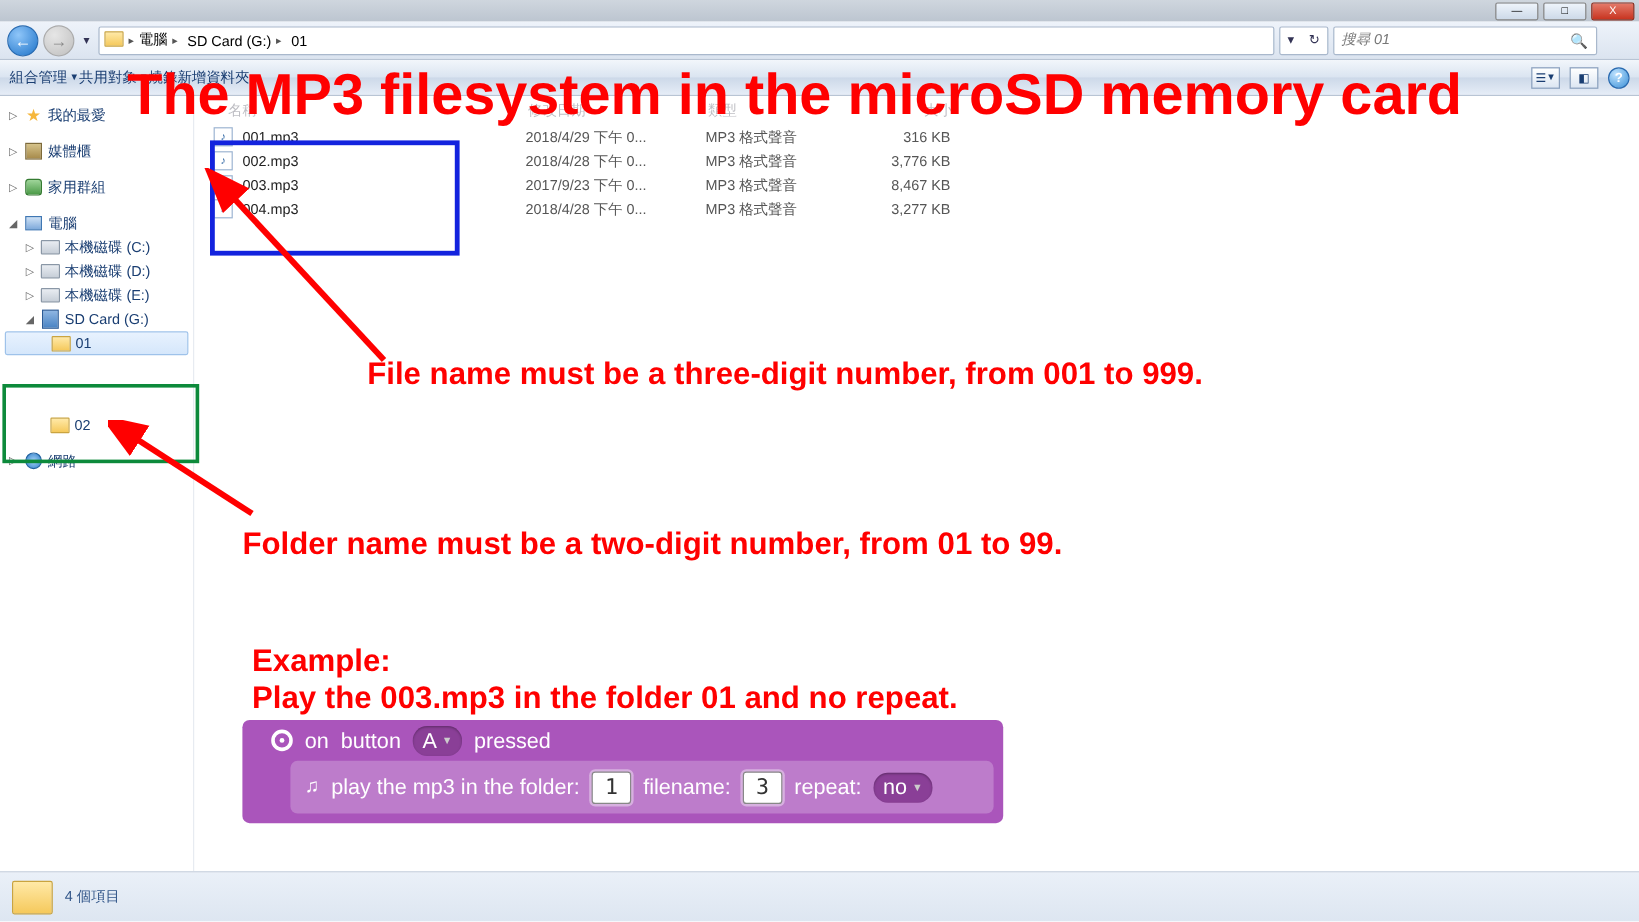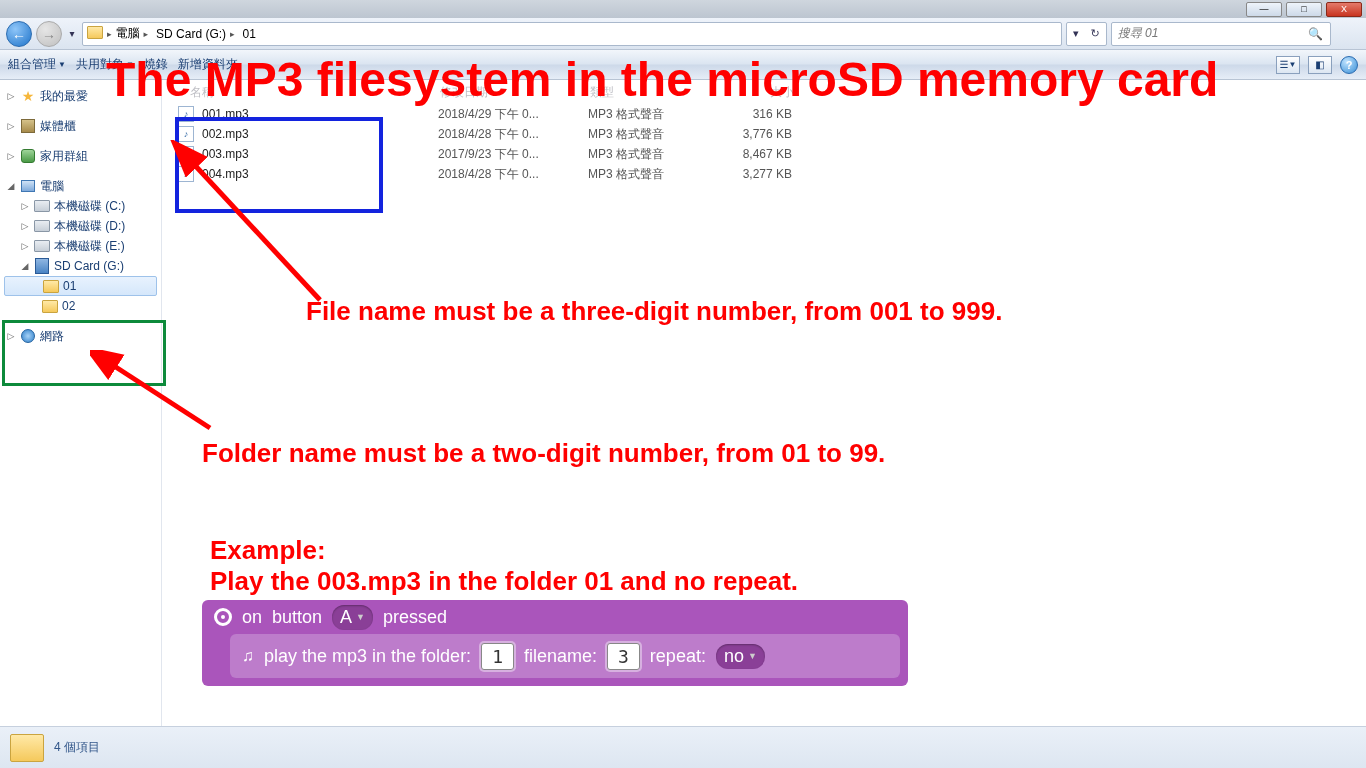--- a/index.html
+++ b/index.html
@@ -20,21 +20,21 @@
   .breadcrumb { flex:0 0 auto; display:flex; align-items:center; height:24px; border:1px solid #a9b8cc; background:#fff; border-radius:2px; padding:0 4px; min-width:980px;}
   .breadcrumb .seg { display:flex; align-items:center; gap:4px; padding:0 4px; height:100%;}
   .breadcrumb .seg .ar { font-size:9px; color:#555;}
   .bcicon { width:16px; height:16px; display:inline-block;}
   .navctrls{display:flex;align-items:center;gap:0;height:24px;border:1px solid #a9b8cc;background:#fff;border-radius:2px;}
   .navctrls span{padding:0 6px;color:#335;font-size:11px;}
   .searchbox { width:220px; height:24px; border:1px solid #a9b8cc; background:#fff; border-radius:2px; display:flex; align-items:center; padding:0 6px; color:#777; font-style:italic;}
   .searchbox .mag{margin-left:auto;color:#2a6bb0;font-style:normal;}
 
   
-  .toolbar { height: 30px; background: linear-gradient(#f2f6fb,#dbe5f1 48%,#cdd9e9 52%,#e6edf7); border-bottom:1px solid #b8c4d4; display:flex; padding:0 8px; gap:10px; color:#1a3e72;}
+  .toolbar { height: 30px; background: linear-gradient(#f2f6fb,#dbe5f1 48%,#cdd9e9 52%,#e6edf7); border-bottom:1px solid #b8c4d4; display:flex; padding:0 8px; color:#1a3e72;}
   .toolbar .tbitem{display:flex;align-items:center;gap:2px;}
   .toolbar .dd{font-size:8px;}
   .toolbar .right{margin-left:auto;display:flex;align-items:center;gap:8px;}
   .viewicon { width:24px;height:18px;border:1px solid #8aa0bd;background:linear-gradient(#fff,#dce6f2);display:flex;align-items:center;justify-content:center;font-size:10px;}
   .helpicon{width:18px;height:18px;border-radius:50%;background:radial-gradient(circle at 35% 30%,#bfe3ff,#3a8fd6);color:#fff;display:flex;align-items:center;justify-content:center;font-size:11px;font-weight:bold;border:1px solid #2a6bb0;}
 
   
   .main { display:flex; height: calc(768px - 18px - 32px - 30px - 42px); }
   .sidebar { width: 162px; background:#fff; border-right:1px solid #e1e6ee; padding:6px 2px; overflow:hidden;}
   .tree { list-style:none; }
@@ -72,21 +72,21 @@
   
   .anno{position:absolute;color:#ff0000;font-weight:bold;font-family:Arial,sans-serif;}
   .anno.title{font-size:48px;top:52px;left:106px;right:10px;}
   .anno.mid1{font-size:26px;top:296px;left:306px;}
   .anno.mid2{font-size:26px;top:438px;left:202px;}
   .anno.ex{font-size:26px;top:535px;left:210px;line-height:1.2;}
 
   .arrow{position:absolute;pointer-events:none;}
 
   
-  .blockouter{position:absolute;left:202px;top:600px;width:706px;height:86px;background:#aa55bb;border-radius:6px;display:flex;flex-direction:column;color:#fff;font-family:"Consolas","Courier New",monospace;font-size:18px;}
+  .blockouter{position:absolute;left:202px;top:600px;width:634px;height:86px;background:#aa55bb;border-radius:6px;display:flex;flex-direction:column;color:#fff;font-family:"Consolas","Courier New",monospace;font-size:18px;padding-left:12px;}
   .blockhead{height:34px;display:flex;align-items:center;gap:10px;padding:0 12px;}
   .blockhead .circ{width:18px;height:18px;border:3px solid #fff;border-radius:50%;position:relative;}
   .blockhead .circ::after{content:"";position:absolute;left:4px;top:4px;width:4px;height:4px;background:#fff;border-radius:50%;}
   .pill{background:#8a3f97;border-radius:12px;padding:2px 8px;display:flex;align-items:center;gap:4px;box-shadow:inset 0 1px 2px rgba(0,0,0,.3);}
   .pill .dd{font-size:9px;color:#ccc;}
   .blockbody{flex:1;margin:0 8px 8px 28px;background:#bd7ccb;border-radius:6px;display:flex;align-items:center;padding:0 12px;gap:10px;}
   .noteicon{color:#fff;font-size:16px;}
   .numfield{background:#fff;color:#333;border:1px solid #888;border-radius:3px;padding:2px 10px;box-shadow:0 0 0 2px rgba(255,255,255,.4);font-family:"Consolas",monospace;}
 
   
@@ -219,21 +219,21 @@
             <span class="sdicon"></span>
           </span>
           <span>SD Card (G:)</span>
         </li>
       <li class="sel" style="padding-left:38px;margin:0 2px;">
           <span class="ico">
             <span class="folder"></span>
           </span>
           <span>01</span>
         </li>
-      <li style="padding-left:40px;">
+      <li style="padding-left:40px;margin-top:48px;">
           <span class="ico">
             <span class="folder"></span>
           </span>
           <span>02</span>
         </li>
       <li class="spacer"></li>
       <li>
           <span class="exp">▷</span>
           <span class="ico">
             <span class="neticon"></span>

